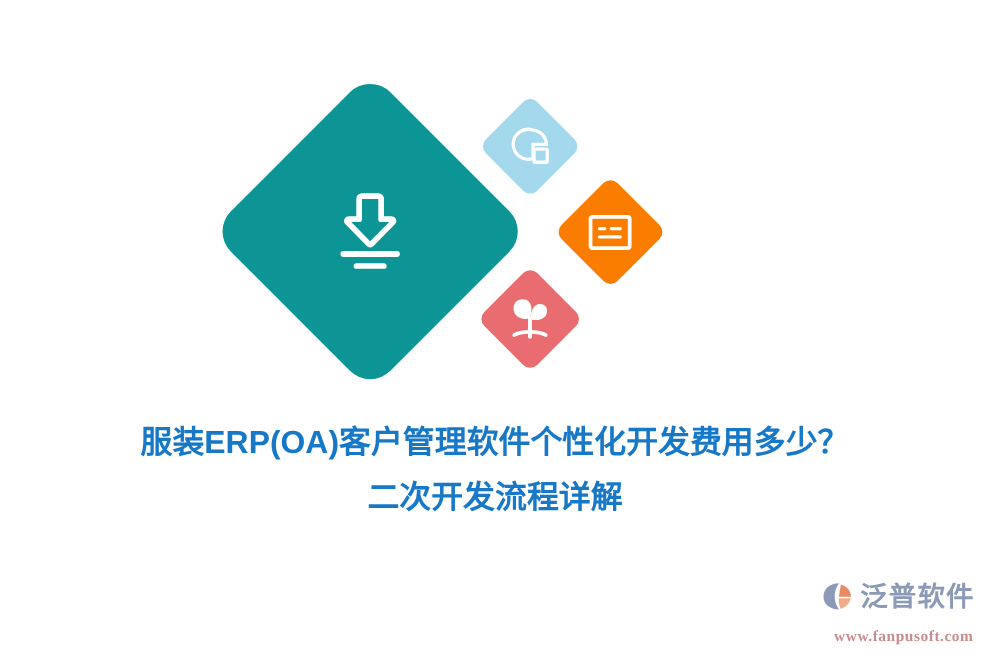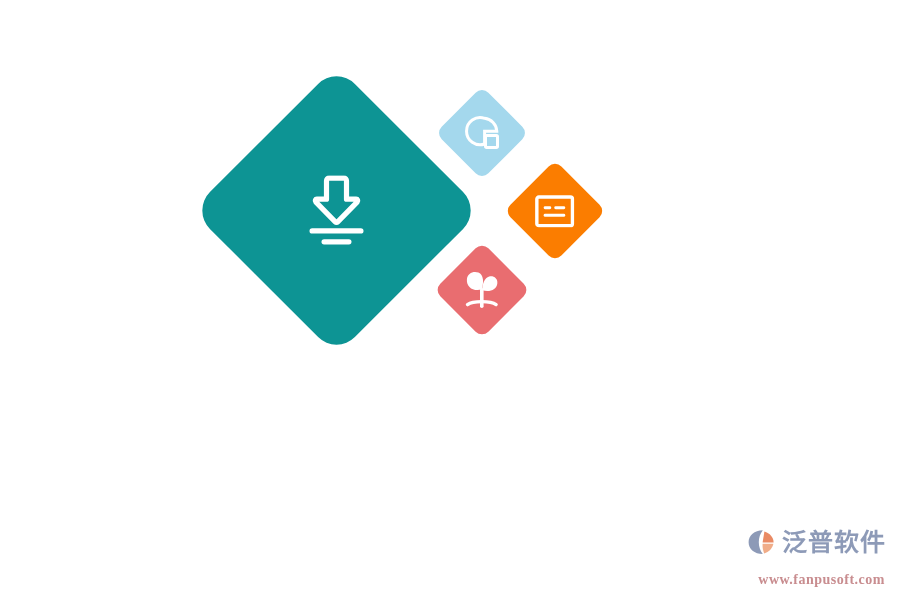--- a/index.html
+++ b/index.html
@@ -182,20 +182,22 @@
           <path d="M21.2 20.2 C28.8 22.6 35.6 19.4 36.3 13.4 C36.9 8.2 32.2 5.4 28.2 6.6 C23.6 8 21.1 14 21.2 20.2 Z" fill="#ffffff"></path>
           <rect x="19" y="18" width="3.6" height="20" rx="1.8" fill="#ffffff"></rect>
           <path d="M6.5 34.6 C12 30.6 29.6 30.6 35.1 34.6" fill="none" stroke="#ffffff" stroke-width="3.4" stroke-linecap="round"></path>
         </svg>
       </span>
     </div>
 
   </div>
 
   <div class="headline">
+    <span class="line">服装ERP(OA)客户管理软件个性化开发费用多少？</span>
+    <span class="line">二次开发流程详解</span>
   </div>
 
   <div class="watermark">
     <div class="wm-top">
       <span class="wm-mark">
         <svg width="30" height="28" viewBox="0 0 30 28" xmlns="http://www.w3.org/2000/svg">
           <path d="M15.8 2.2 C7.4 2.2 1.6 7.4 1.6 14.2 C1.6 21 7.4 26 15.8 26 C13.2 22.6 11.8 18.6 11.8 14.2 C11.8 9.8 13.2 5.6 15.8 2.2 Z" fill="#8795B4"></path>
           <path d="M17.4 3.4 C22.8 5 26.6 9.2 26.6 14.4 L15.6 14.4 Z" fill="#E8845C"></path>
           <path d="M15.6 15.8 L26.4 15.8 C25.4 20.6 21.8 24.2 17.2 25.4 C15.9 22.4 15.4 19.2 15.6 15.8 Z" fill="#F0A882"></path>
         </svg>

